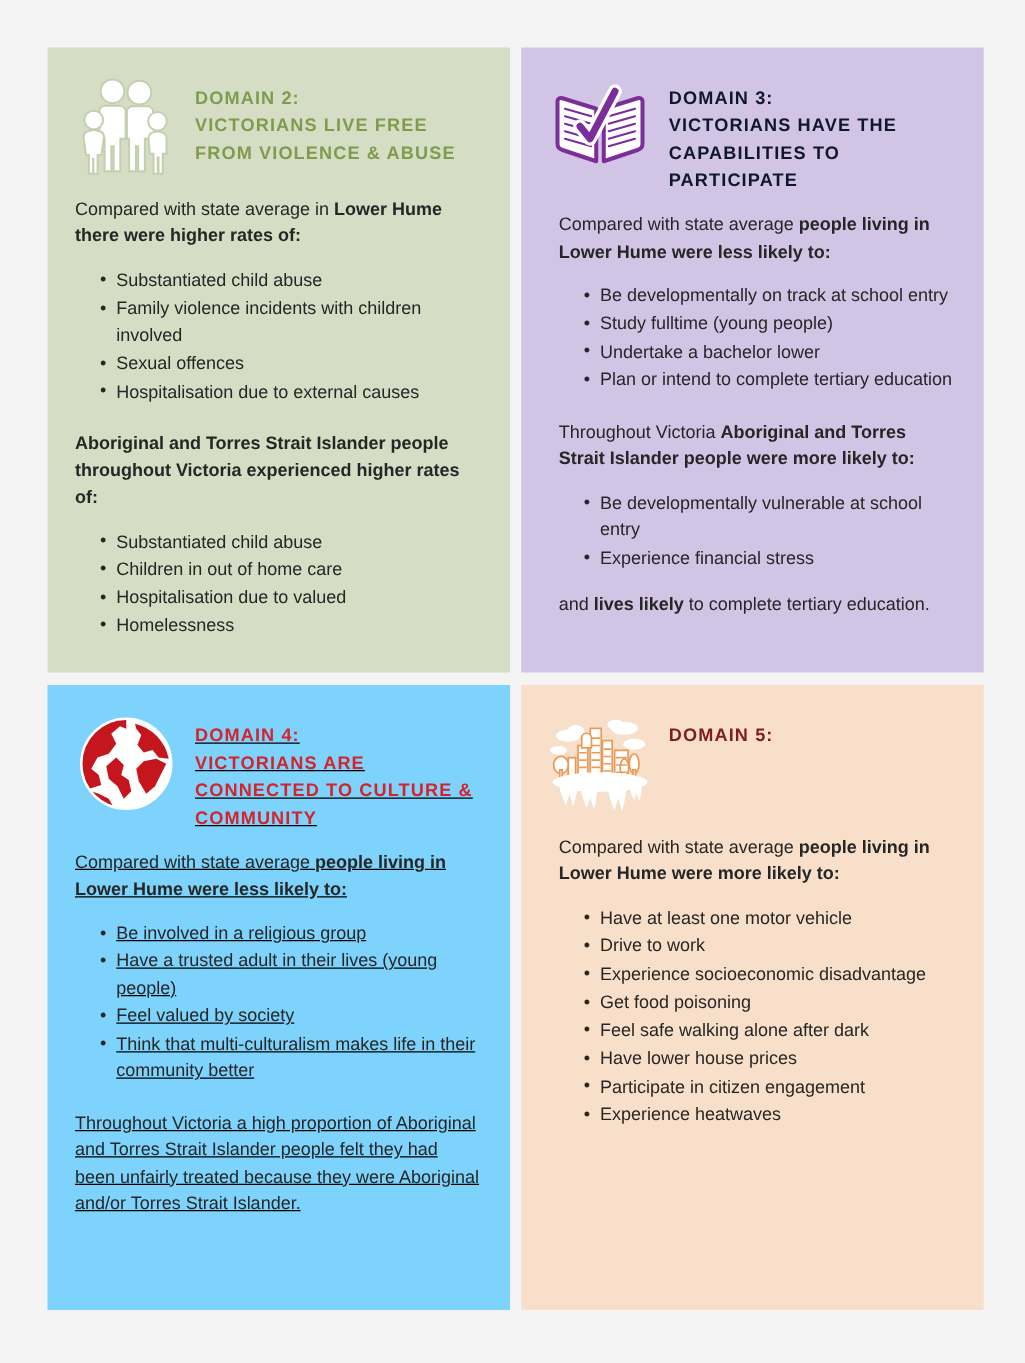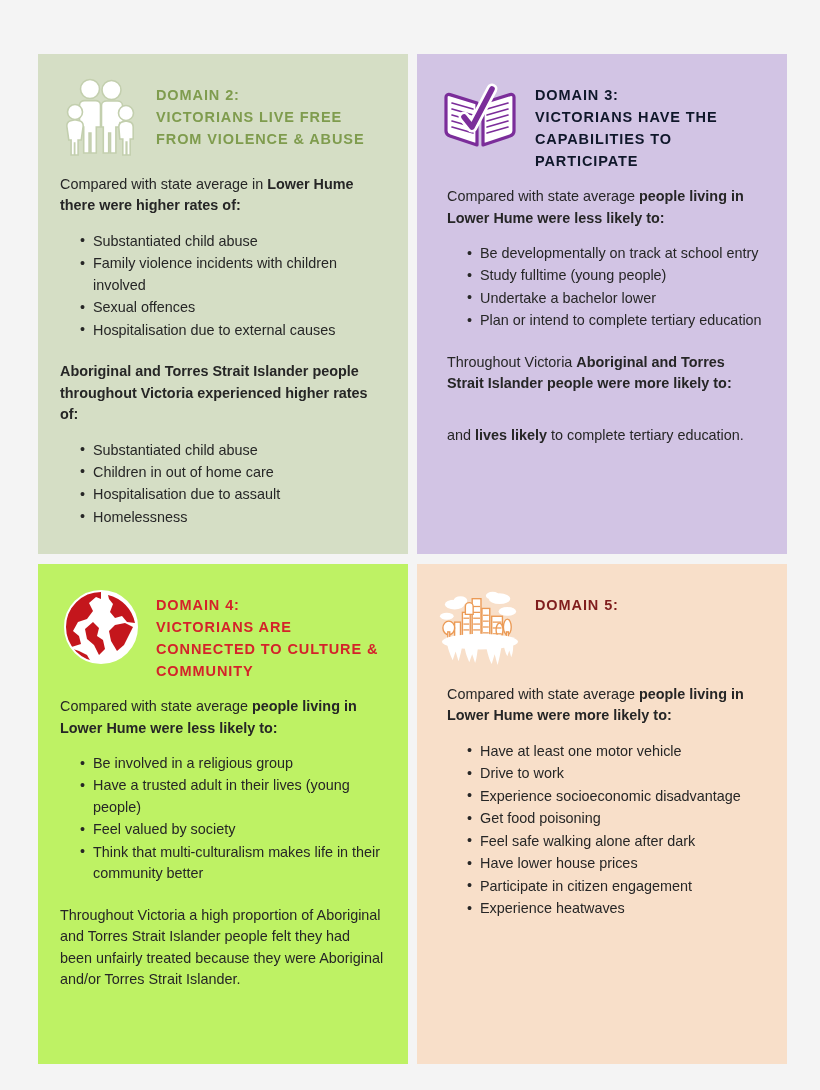--- a/index.html
+++ b/index.html
@@ -19,31 +19,30 @@
     height: 1090px;
     box-sizing: border-box;
     padding: 38px 33px 38px 38px;
   }
   .grid {
     display: grid;
     grid-template-columns: 370px 370px;
     grid-template-rows: 500px 500px;
     column-gap: 9px;
     row-gap: 10px;
-    margin-top: 16px;
   }
   .panel {
     position: relative;
     box-sizing: border-box;
     padding: 20px 22px 16px 22px;
     overflow: hidden;
   }
   .p-green  { background: #d5dec5; }
   .p-purple { background: #d2c4e4; }
-  .p-pink   { background: #bef264; }
+  .p-pink   { background: #7dd3fc; text-decoration: underline; }
   .p-peach  { background: #f8dfc9; }
 
   .panel-head {
     display: flex;
     align-items: flex-start;
     gap: 14px;
     min-height: 86px;
   }
   .icon-box {
     flex: 0 0 auto;
@@ -143,21 +142,21 @@
           <li>Substantiated child abuse</li>
           <li>Family violence incidents with children involved</li>
           <li>Sexual offences</li>
           <li>Hospitalisation due to external causes</li>
         </ul>
         <p class="tail"><b>Aboriginal and Torres Strait Islander people throughout Victoria experienced higher rates of:</b></p>
         <div class="block-gap"></div>
         <ul>
           <li>Substantiated child abuse</li>
           <li>Children in out of home care</li>
-          <li>Hospitalisation due to assault</li>
+          <li>Hospitalisation due to valued</li>
           <li>Homelessness</li>
         </ul>
       </div>
     </section>
 
     <section class="panel p-purple inset">
       <div class="panel-head">
         <div class="icon-box">
           <svg width="80" height="72" viewBox="0 0 80 72" aria-hidden="true">
             <path d="M6 16 C6 14 8 13 10 13.6 L37 22 L37 64 L10 55 C7.5 54.2 6 52.5 6 50 Z" fill="#ffffff" stroke="#7b2d9a" stroke-width="3.2" stroke-linejoin="round"></path>
@@ -186,20 +185,24 @@
       <div class="body">
         <p class="lead"><span>Compared with state average </span><b>people living in Lower Hume were less likely to:</b></p>
         <ul>
           <li>Be developmentally on track at school entry</li>
           <li>Study fulltime (young people)</li>
           <li>Undertake a bachelor lower</li>
           <li>Plan or intend to complete tertiary education</li>
         </ul>
         <p class="tail"><span>Throughout Victoria </span><b>Aboriginal and Torres Strait Islander people were more likely to:</b></p>
         <div class="block-gap"></div>
+        <ul>
+          <li>Be developmentally vulnerable at school entry</li>
+          <li>Experience financial stress</li>
+        </ul>
         <p class="note"><span>and </span><b>lives likely</b><span> to complete tertiary education.</span></p>
       </div>
     </section>
 
     <section class="panel p-pink">
       <div class="panel-head">
         <div class="icon-box">
           <svg width="76" height="76" viewBox="0 0 76 76" aria-hidden="true">
             <circle cx="38" cy="38" r="36" fill="#ffffff"></circle>
             <path d="M38 2 A36 36 0 0 0 8.5 58 L18 55 L16 47 L10 42 L15 33 L24 30 L30 22 L26 14 L33 8 L38 10 Z" fill="#c4161c"></path>

